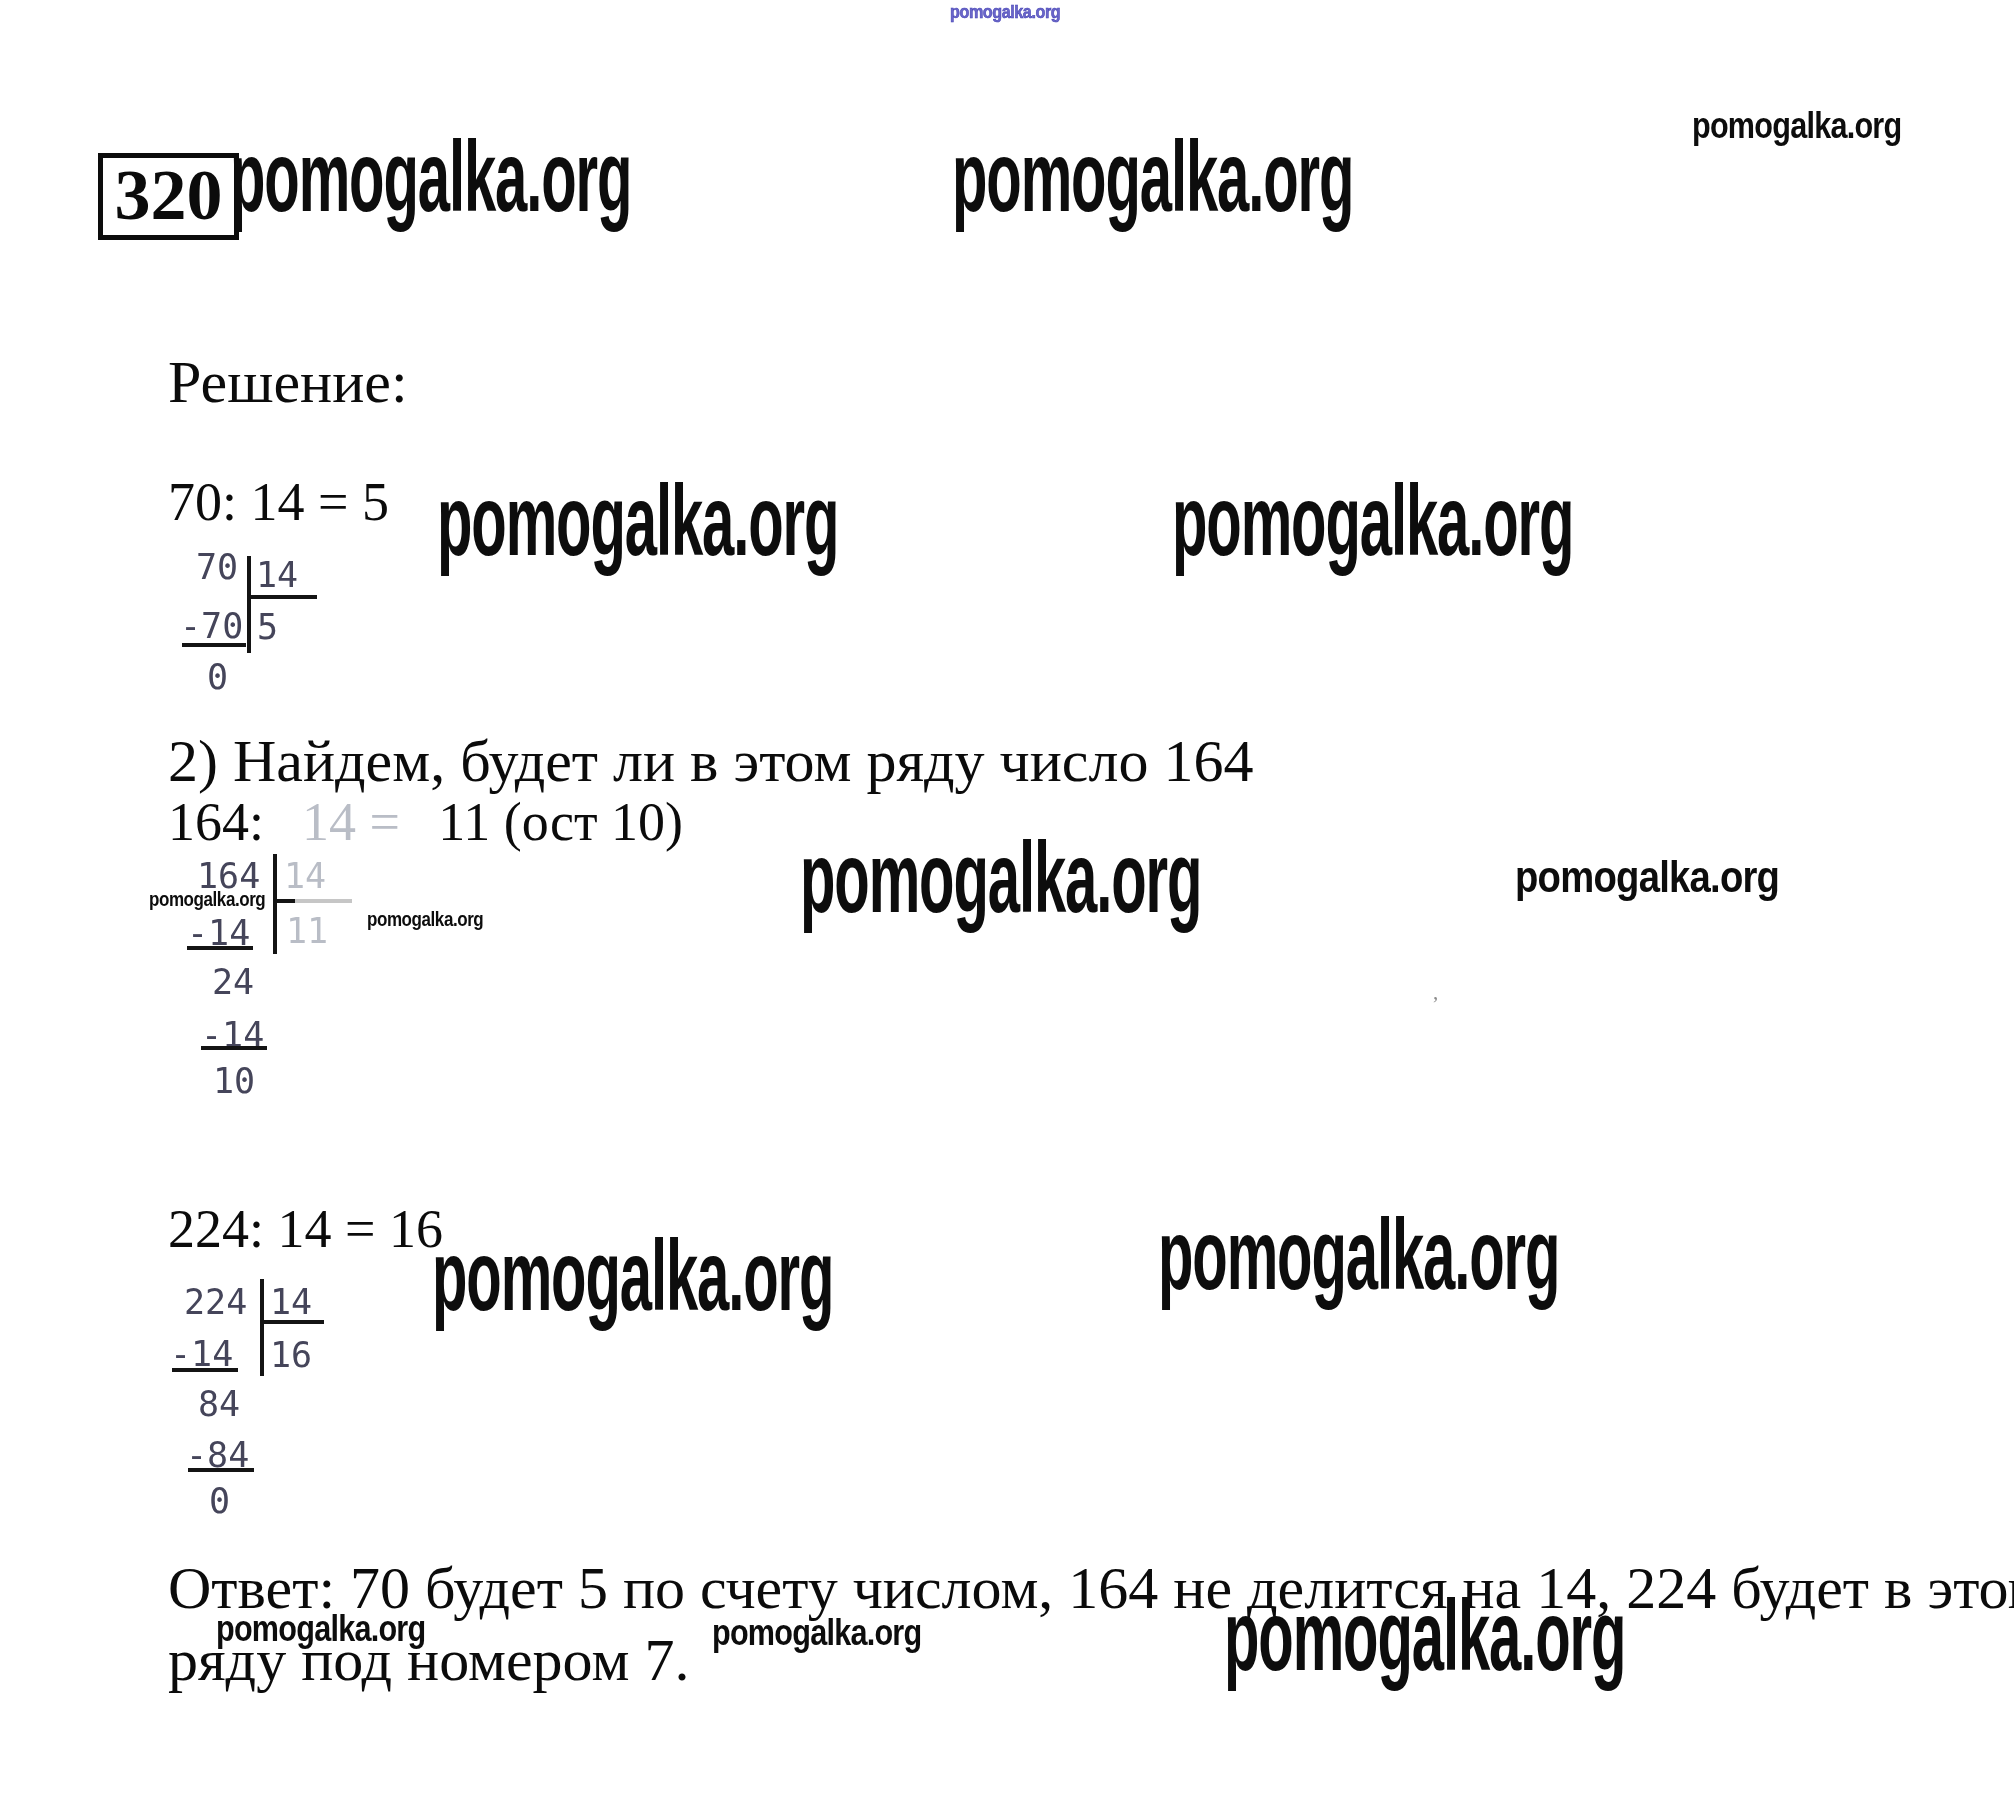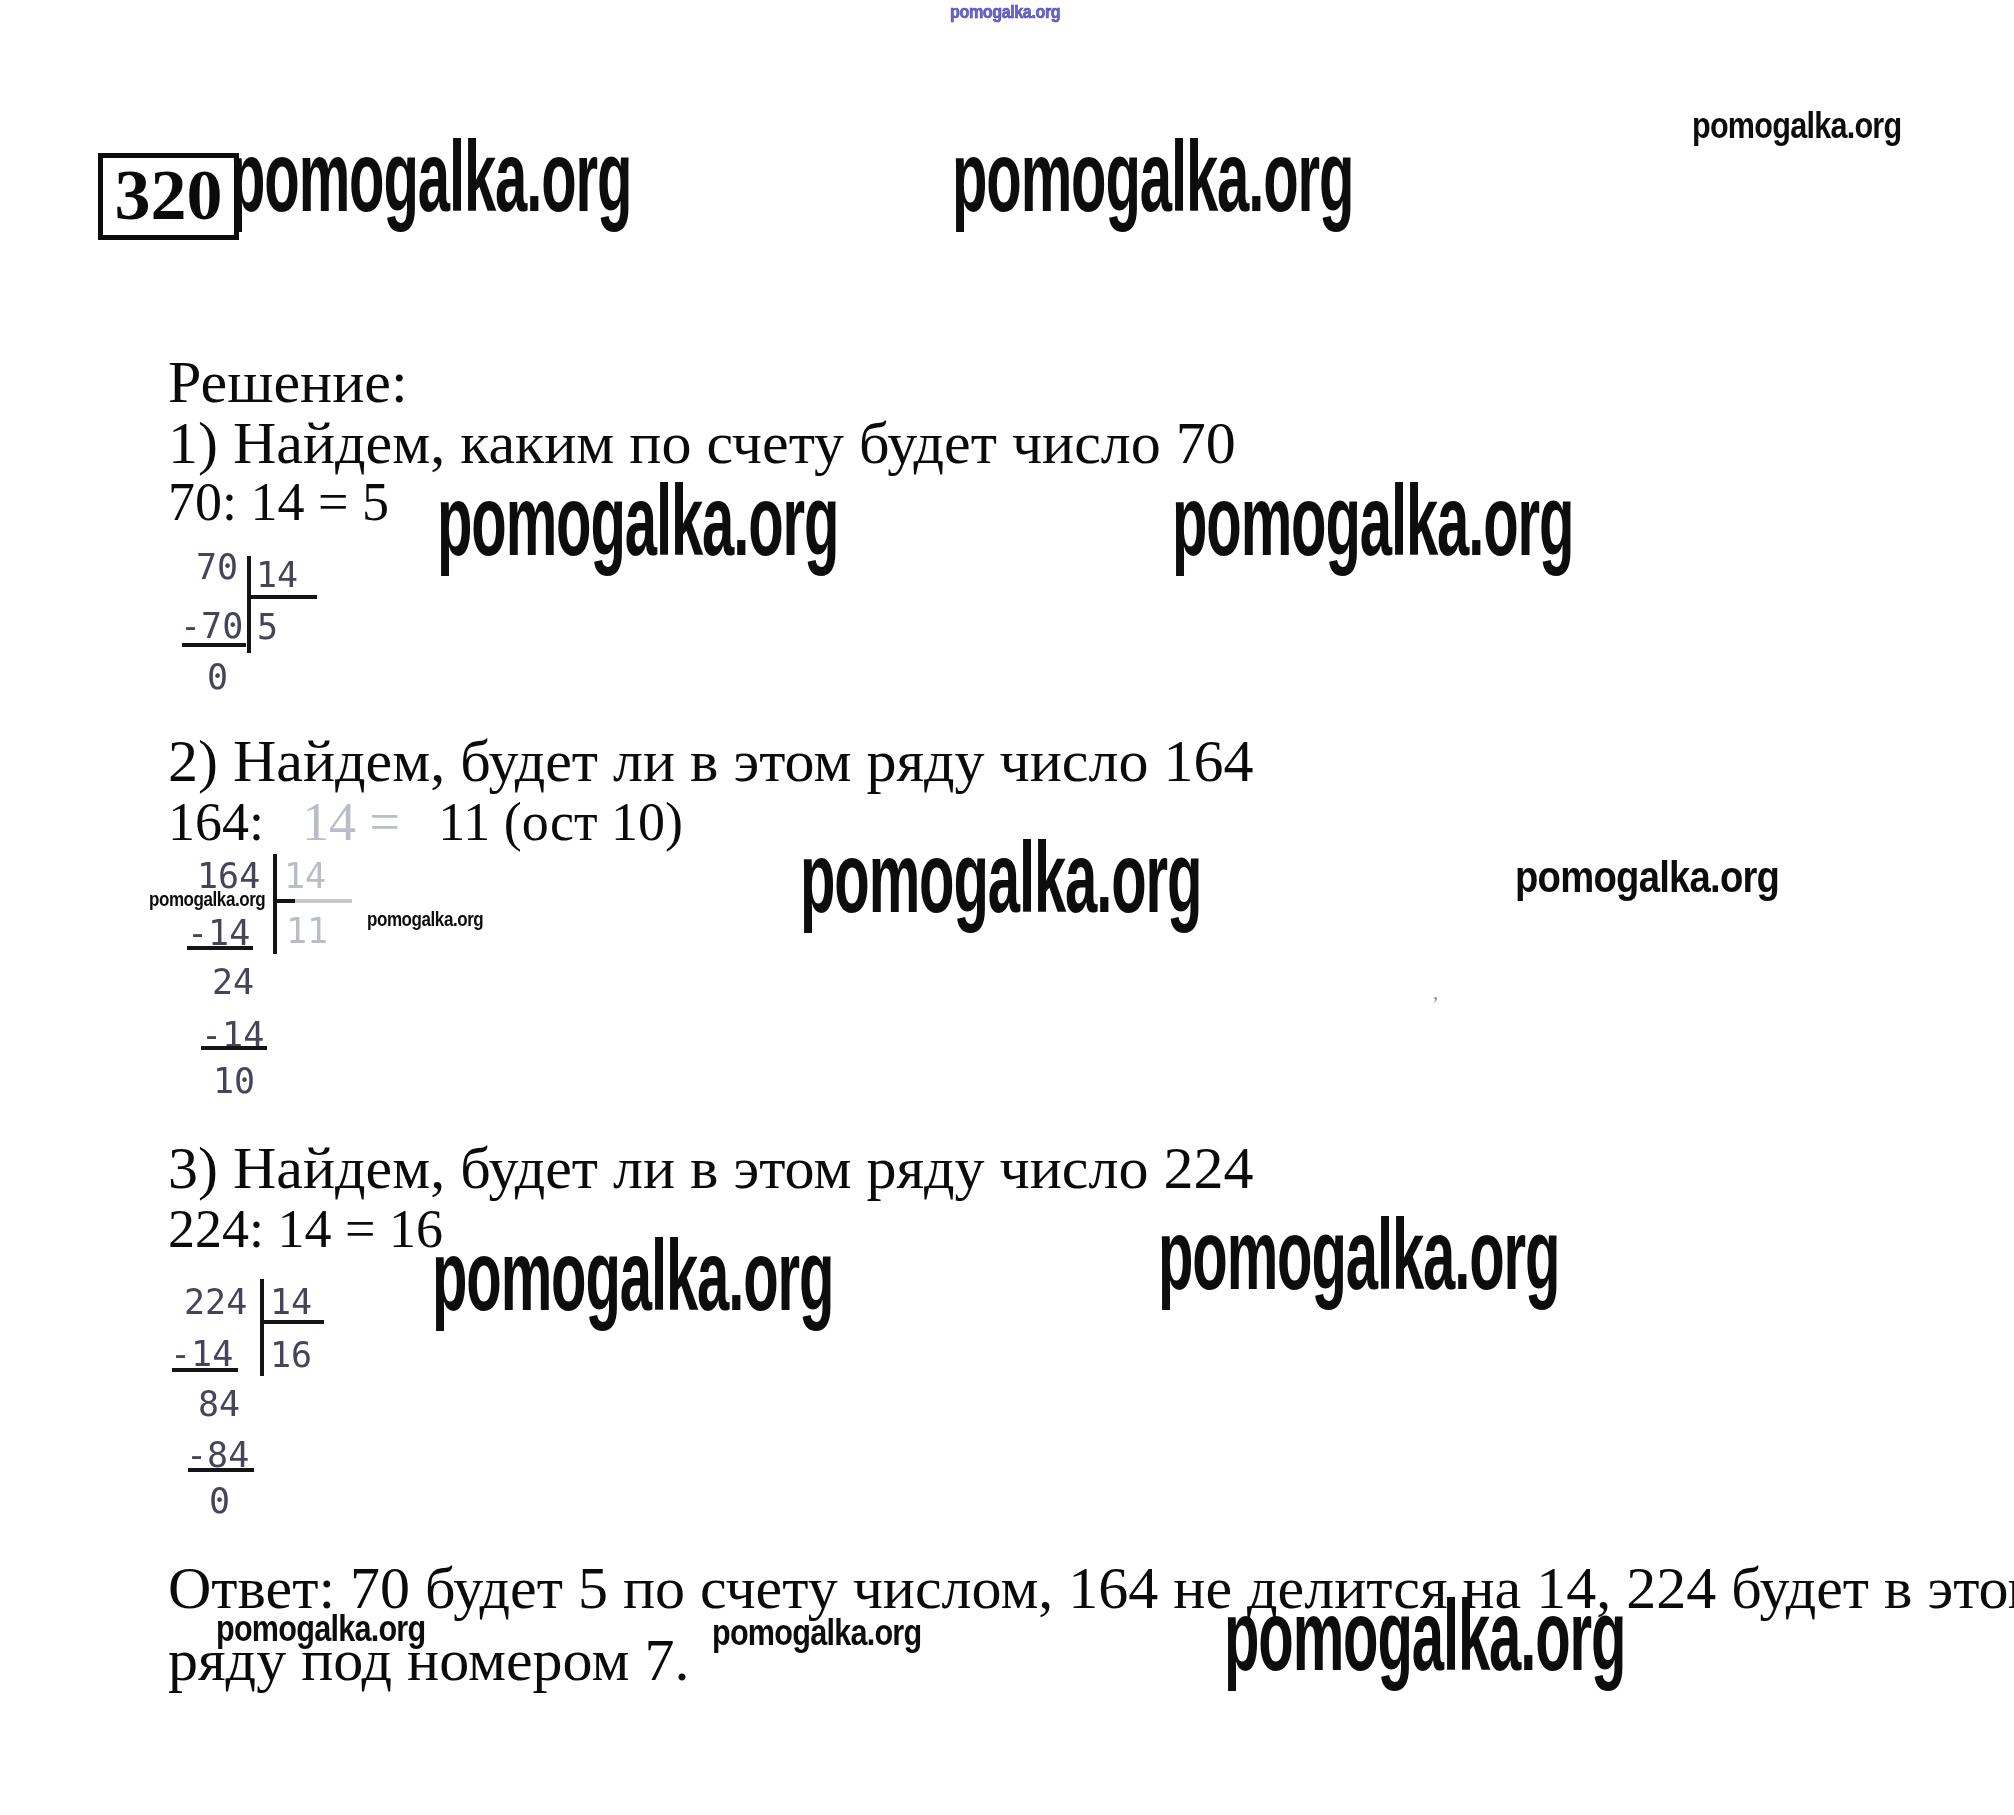--- a/index.html
+++ b/index.html
@@ -39,21 +39,20 @@
   <div class="abs wm wm-tiny" style="left:950px;top:0.9px;">pomogalka.org</div>
 
   <div class="abs numbox" style="left:98px;top:121px;">
     <span>320</span>
   </div>
   <div class="abs wm wm-big" style="left:230px;top:120px;">pomogalka.org</div>
   <div class="abs wm wm-big" style="left:952px;top:120px;">pomogalka.org</div>
   <div class="abs wm wm-sm" style="left:1692px;top:106px;">pomogalka.org</div>
 
   <div class="abs txt" style="left:168px;top:348px;">Решение:</div>
-  <div class="abs txt" style="left:168px;top:409px;">1) Найдем, каким по счету будет число 70</div>
   <div class="abs eq" style="left:168px;top:471px;">70: 14 = 5</div>
   <div class="abs wm wm-big" style="left:437px;top:464px;">pomogalka.org</div>
   <div class="abs wm wm-big" style="left:1172px;top:464px;">pomogalka.org</div>
 
   <div>
     <div class="abs dv" style="left:196px;top:550px;">70</div>
     <div class="abs vline" style="left:247px;top:556px;height:97px;"></div>
     <div class="abs dv" style="left:256px;top:558px;">14</div>
     <div class="abs hline" style="left:247px;top:595px;width:70px;"></div>
     <div class="abs dv" style="left:180px;top:609px;">-70</div>
@@ -83,21 +82,20 @@
     <div class="abs dv" style="left:212px;top:965px;">24</div>
     <div class="abs dv" style="left:201px;top:1018px;">-14</div>
     <div class="abs hline" style="left:201px;top:1046px;width:66px;"></div>
     <div class="abs dv" style="left:213px;top:1064px;">10</div>
   </div>
 
   <div class="abs wm wm-big" style="left:800px;top:821px;">pomogalka.org</div>
   <div class="abs wm wm-med" style="left:1515px;top:852px;">pomogalka.org</div>
   <div class="abs stray" style="left:1433px;top:980px;">,</div>
 
-  <div class="abs txt" style="left:168px;top:1134px;">3) Найдем, будет ли в этом ряду число 224</div>
   <div class="abs eq" style="left:168px;top:1198px;">224: 14 = 16</div>
   <div class="abs wm wm-big" style="left:432px;top:1219px;">pomogalka.org</div>
   <div class="abs wm wm-big" style="left:1158px;top:1198px;">pomogalka.org</div>
 
   <div>
     <div class="abs dv" style="left:184px;top:1285px;text-align:right;">224</div>
     <div class="abs vline" style="left:260px;top:1279px;height:97px;"></div>
     <div class="abs dv" style="left:270px;top:1285px;">14</div>
     <div class="abs hline" style="left:260px;top:1320px;width:64px;"></div>
     <div class="abs dv" style="left:170px;top:1337px;">-14</div>

